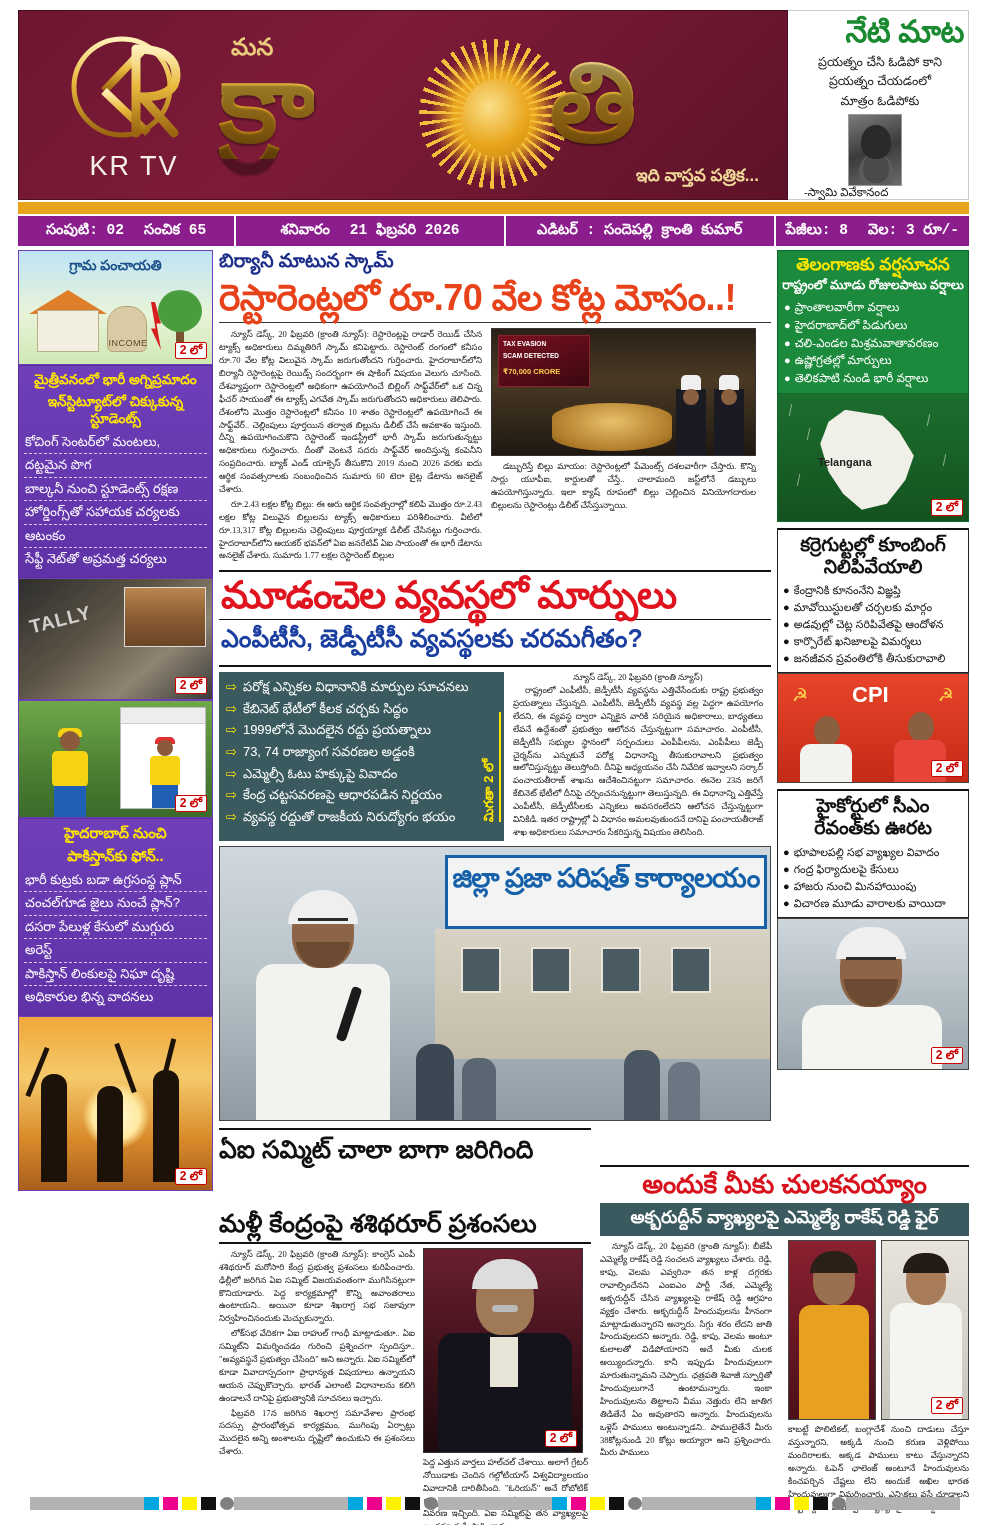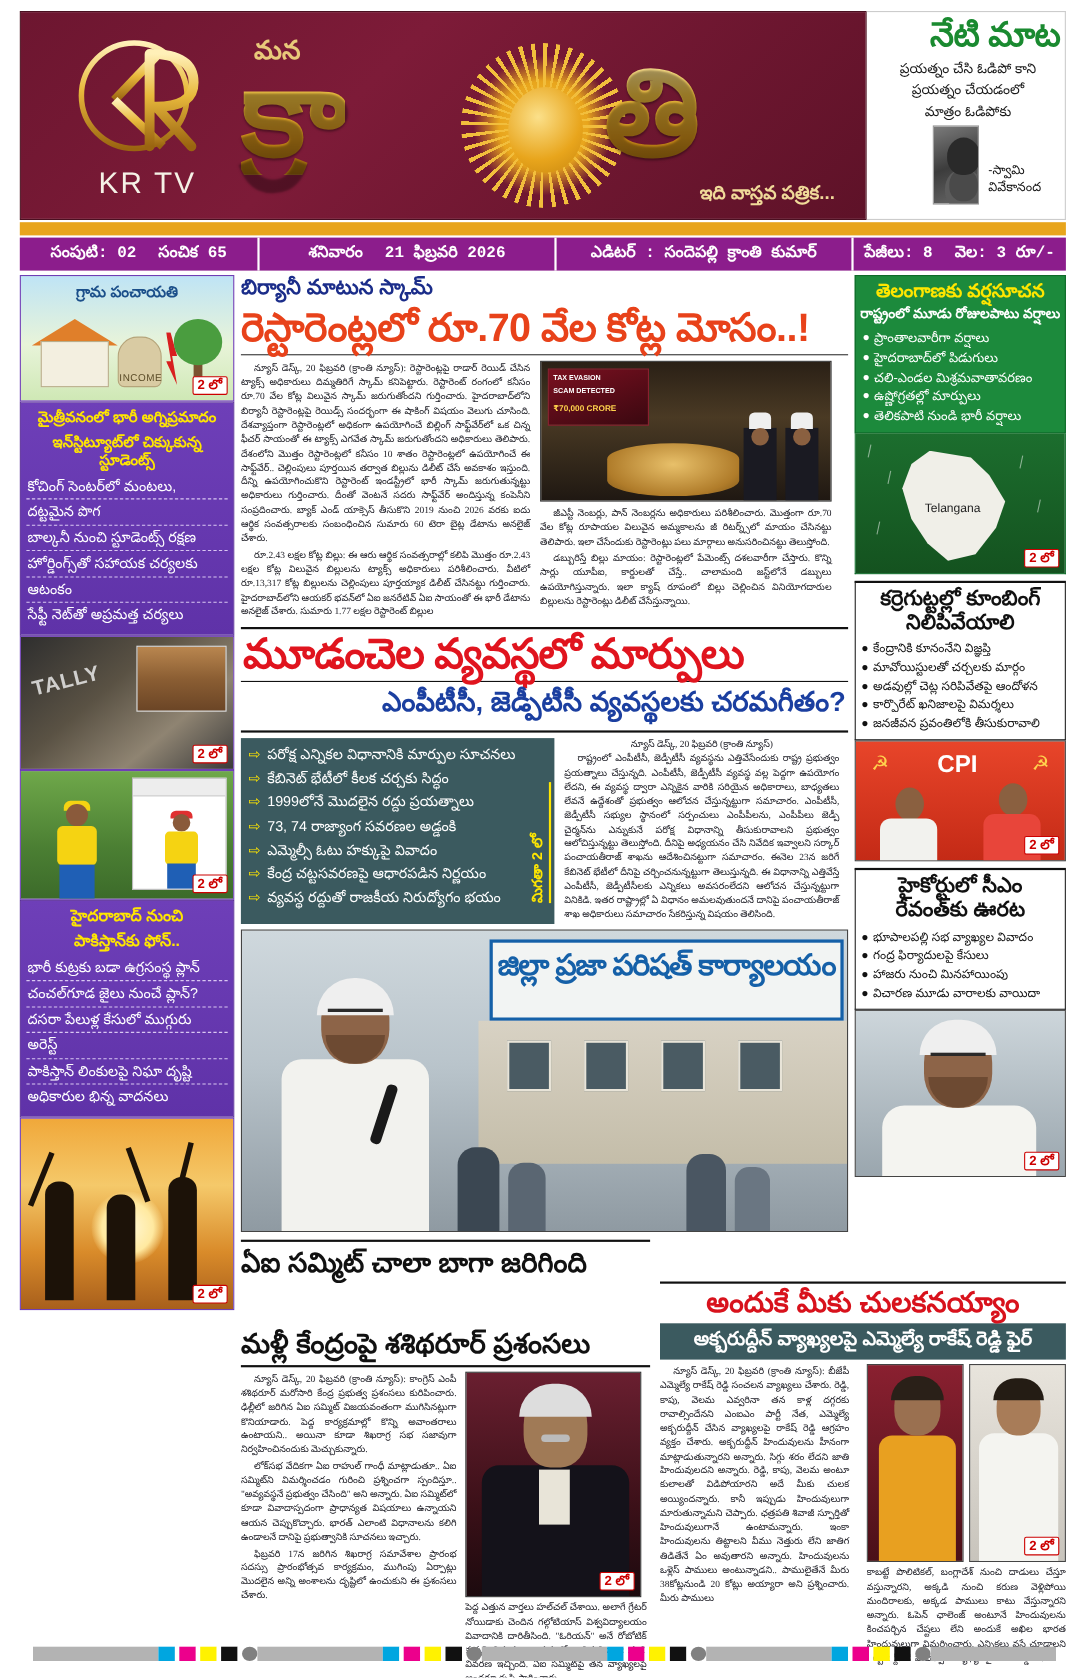--- a/index.html
+++ b/index.html
@@ -78,21 +78,21 @@
     border: 1px solid #ccc; border-left: none;
   }
   .neti-mata {
     color: #1a8a30; font-size: 31px; font-weight: bold; text-align: right;
     line-height: 1.1; letter-spacing: -0.5px;
   }
   .quote-lines {
     text-align: center; font-size: 12.5px; color: #1a1a1a; line-height: 1.55;
     margin-top: 4px;
   }
-  .viveka-wrap { display:flex; align-items:flex-end; margin-top: 3px; }
+  .viveka-wrap { display:flex; margin-top: 3px; flex-direction: column; }
   .viveka-photo {
     width: 54px; height: 72px; margin-left: 52px;
     background: linear-gradient(160deg,#7b7b7b 0%, #3c3c3c 50%, #6a6a6a 100%);
     position: relative; overflow: hidden; border: 1px solid #999;
   }
   .viveka-photo::after {
     content:""; position:absolute; left:12px; top:10px; width:30px; height:34px;
     border-radius:50% 50% 45% 45%; background:#2a2a2a;
     box-shadow: 0 26px 0 -2px #4a4a4a, 0 30px 0 2px #5c5c5c;
   }
@@ -289,21 +289,20 @@
 
   .zptc-head1 {
     background:#fff;
     color:#e0141e; font-size:38px; font-weight:bold; line-height:1.1;
     border-top:2px solid #111; border-bottom:1px solid #111;
     padding:3px 2px 2px; letter-spacing:-1px;
   }
   .zptc-head2 {
     color:#1b3fa0; font-size:25px; font-weight:bold; padding:4px 2px 6px;
     border-bottom:2px solid #111;
-    text-align:right;
   }
   .bullets-box {
     background:#3b5a5f; padding:7px 7px 6px; width:285px;
     position:relative;
   }
   .bullet-row { display:flex; gap:6px; align-items:flex-start; margin-bottom:6px; }
   .bullet-row:last-child { margin-bottom:0; }
   .arrow-ico { color:#ffe600; font-size:13px; line-height:1.2; flex:0 0 auto; }
   .bullet-txt { color:#ffffff; font-size:13px; line-height:1.2; }
   .side-badge-v {
@@ -387,22 +386,22 @@
     height:128px; position:relative; overflow:hidden;
     background: linear-gradient(180deg,#1c6e2e 0%, #14521f 100%);
     border:1px solid #0f6a2a; border-top:none;
   }
   .ph-rain .tgmap {
     position:absolute; left:36px; top:16px; width:104px; height:100px;
     background:#f0efe8;
     clip-path: polygon(30% 0%, 66% 6%, 82% 22%, 96% 46%, 88% 70%, 70% 94%, 46% 100%, 28% 84%, 14% 62%, 6% 34%, 14% 12%);
   }
   .ph-rain .tglabel {
-    position:absolute; left:40px; top:62px; width:96px; text-align:center;
-    font-size:11px; font-weight:normal; color:#222;
+    position:absolute; left:40px; top:62px; width:96px; 
+    font-size:11px; font-weight:bold; color:#222;
   }
   .ph-rain .drop {
     position:absolute; width:1px; height:12px; background:rgba(255,255,255,.5);
     transform:rotate(12deg);
   }
   .white-box {
     background:#fff; border:1px solid #222; padding:4px 5px 5px; border-top:2px solid #111;
   }
   .wb-head { color:#111; font-size:19px; font-weight:bold; text-align:center; line-height:1.18; }
   .wb-pt { color:#111; font-size:11px; line-height:1.55; display:flex; gap:4px; }
@@ -629,21 +628,20 @@
                 <div class="hat"></div>
                 <div class="fc"></div>
               </div>
               <div class="chef c2">
                 <div class="hat"></div>
                 <div class="fc"></div>
               </div>
               <div class="pot"></div>
             </div>
             <div class="bodytext" style="margin-top:4px;">
-              <p>జీఎస్టీ నెంబర్లు, పాన్ నెంబర్లను అధికారులు పరిశీలించారు. మొత్తంగా రూ.70 వేల కోట్ల రూపాయల విలువైన అమ్మకాలను జీ రిటర్న్స్‌లో మాయం చేసినట్టు తెలిపారు. ఇలా చేసేందుకు రెస్టారెంట్లు పలు మార్గాలు అనుసరించినట్టు తెలుస్తోంది.</p>
               <p>డబ్బురిస్తే బిల్లు మాయం: రెస్టారెంట్లలో పేమెంట్స్ దశలవారీగా చేస్తారు. కొన్ని సార్లు యూపీఐ, కార్డులతో చేస్తే.. చాలామంది జస్ట్‌లోనే డబ్బులు ఉపయోగిస్తున్నారు. ఇలా క్యాష్ రూపంలో బిల్లు చెల్లించిన వినియోగదారుల బిల్లులను రెస్టారెంట్లు డిలీట్ చేసేస్తున్నాయి.</p>
             </div>
           </div>
         </div>
       </div>
 
       <div style="margin-top:6px;">
         <div class="zptc-head1">మూడంచెల వ్యవస్థలో మార్పులు</div>
         <div class="zptc-head2">ఎంపీటీసీ, జెడ్పీటీసీ వ్యవస్థలకు చరమగీతం?</div>
 

